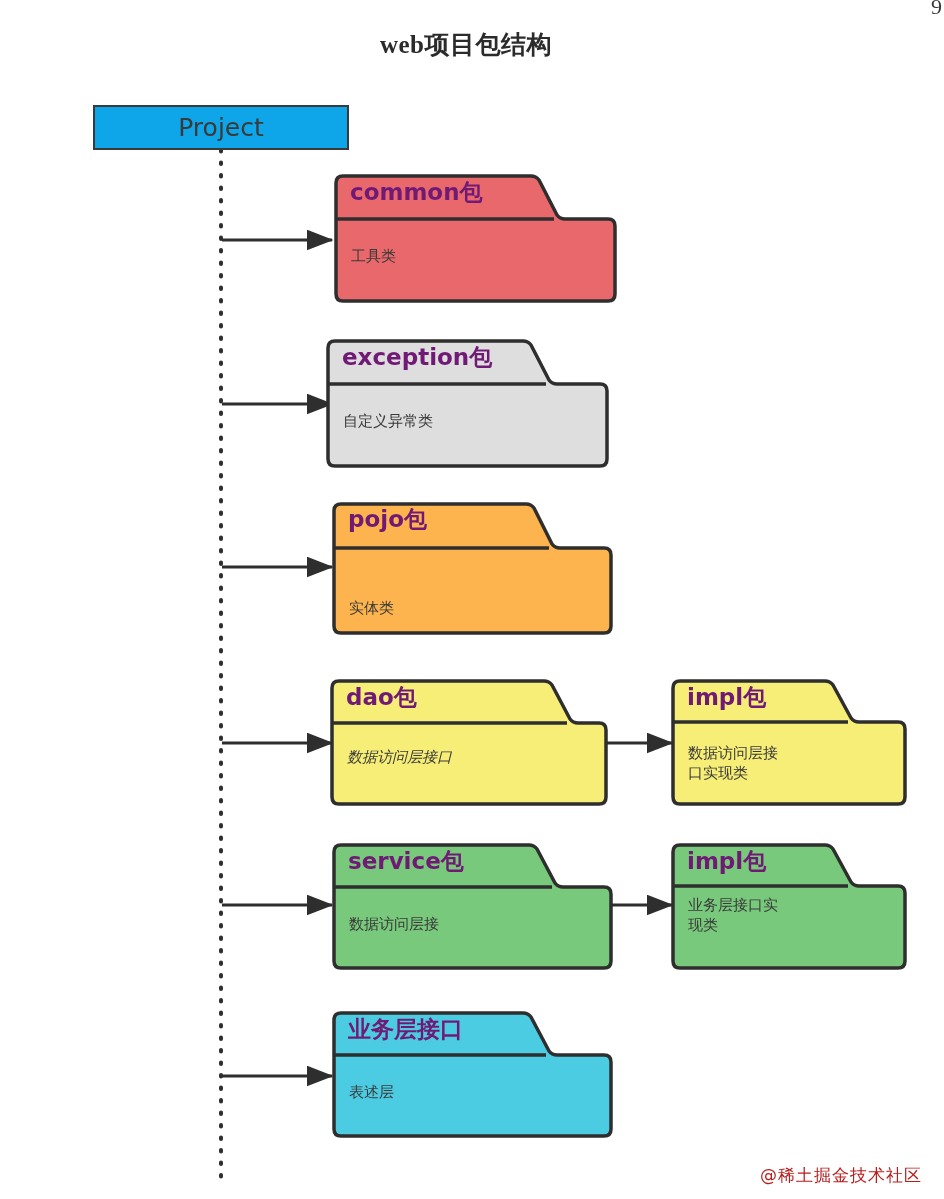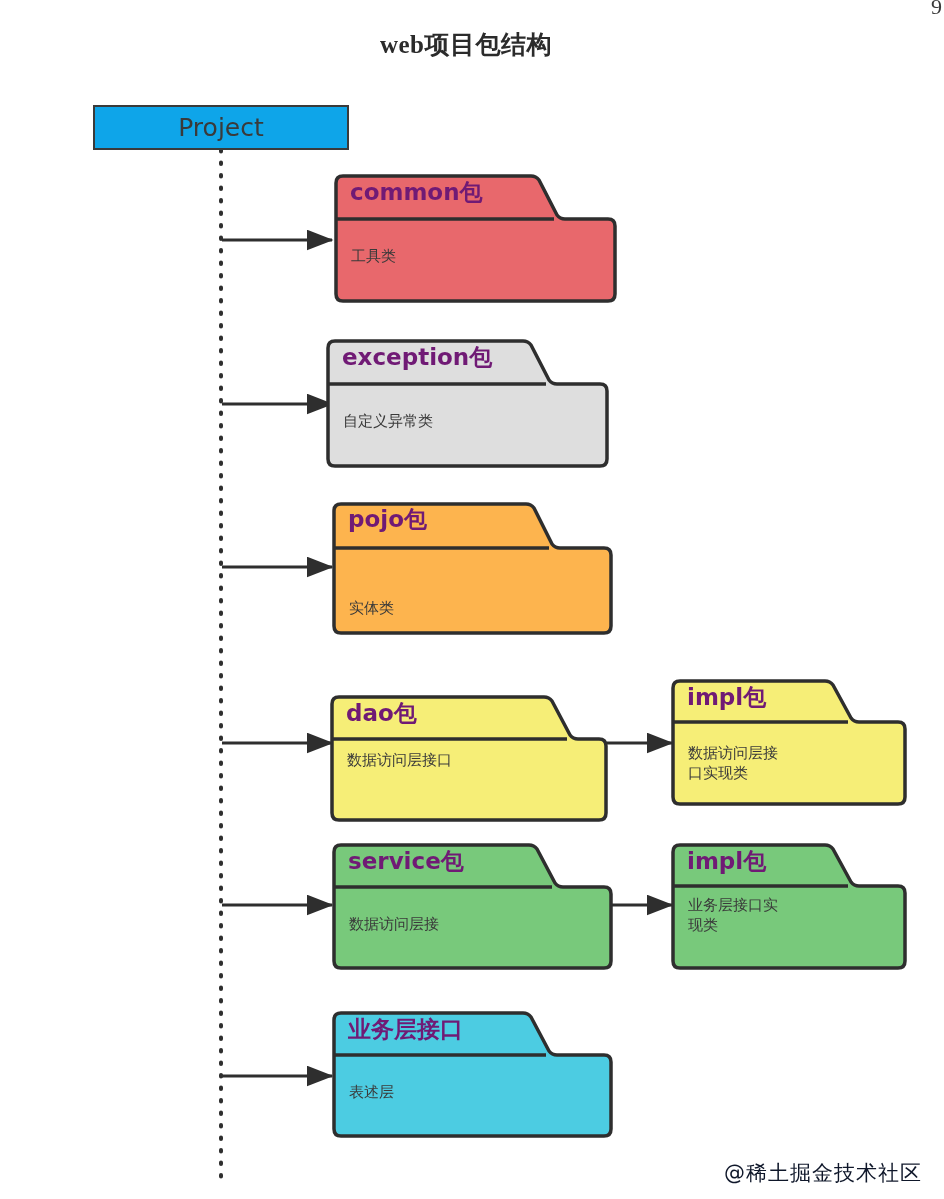--- a/index.html
+++ b/index.html
@@ -44,22 +44,22 @@
     top: -6px;
     font-size: 22px;
     color: #3a3a3a;
     font-family: "Liberation Serif", serif;
   }
 
   .watermark {
     position: absolute;
     right: 22px;
     bottom: 12px;
-    font-size: 21px;
-    color: #0f172a;
+    font-size: 17px;
+    color: #b91c1c;
     font-family: "DejaVu Sans", "Liberation Sans", sans-serif;
     letter-spacing: 1px;
     white-space: nowrap;
   }
 
   
   .root-node {
     position: absolute;
     left: 93px;
     top: 105px;
@@ -166,29 +166,29 @@
   <svg width="285" height="137" viewBox="0 0 285 137">
     <path d="M4,48 L4,11 Q4,4 11,4 L196,4 Q201,4 204,8 L222,44 Q225,48 230,48
              L274,48 Q281,48 281,55 L281,126 Q281,133 274,133
              L11,133 Q4,133 4,126 Z" fill="#fdb44e" stroke="#2e2e2e" stroke-width="3.5" stroke-linejoin="round"></path>
     <path d="M4,48 L219,48" fill="none" stroke="#2e2e2e" stroke-width="3.5"></path>
   </svg>
   <div class="folder-tab-label">pojo包</div>
   <div class="folder-body-label" style="top:77px;margin-top:22px;">实体类</div>
 </div>
 
-<div class="folder" style="left:328px; top:678px; width:282px; height:130px;margin-top:16px;">
+<div class="folder" style="left:328px; top:678px; width:282px; height:130px;">
   <svg width="282" height="130" viewBox="0 0 282 130">
     <path d="M4,45 L4,10 Q4,3 11,3 L216,3 Q221,3 224,7 L242,41 Q245,45 250,45
              L271,45 Q278,45 278,52 L278,119 Q278,126 271,126
              L11,126 Q4,126 4,119 Z" fill="#f6ee77" stroke="#2e2e2e" stroke-width="3.5" stroke-linejoin="round"></path>
     <path d="M4,45 L239,45" fill="none" stroke="#2e2e2e" stroke-width="3.5"></path>
   </svg>
   <div class="folder-tab-label">dao包</div>
-  <div class="folder-body-label" style="top:57px;">数据访问层接口</div>
+  <div class="folder-body-label" style="top:70px;font-style:italic;">数据访问层接口</div>
 </div>
 
 <div class="folder" style="left:669px; top:678px; width:240px; height:130px;">
   <svg width="240" height="130" viewBox="0 0 240 130">
     <path d="M4,44 L4,10 Q4,3 11,3 L156,3 Q161,3 164,7 L182,40 Q185,44 190,44
              L229,44 Q236,44 236,51 L236,119 Q236,126 229,126
              L11,126 Q4,126 4,119 Z" fill="#f6ee77" stroke="#2e2e2e" stroke-width="3.5" stroke-linejoin="round"></path>
     <path d="M4,44 L179,44" fill="none" stroke="#2e2e2e" stroke-width="3.5"></path>
   </svg>
   <div class="folder-tab-label">impl包</div>

